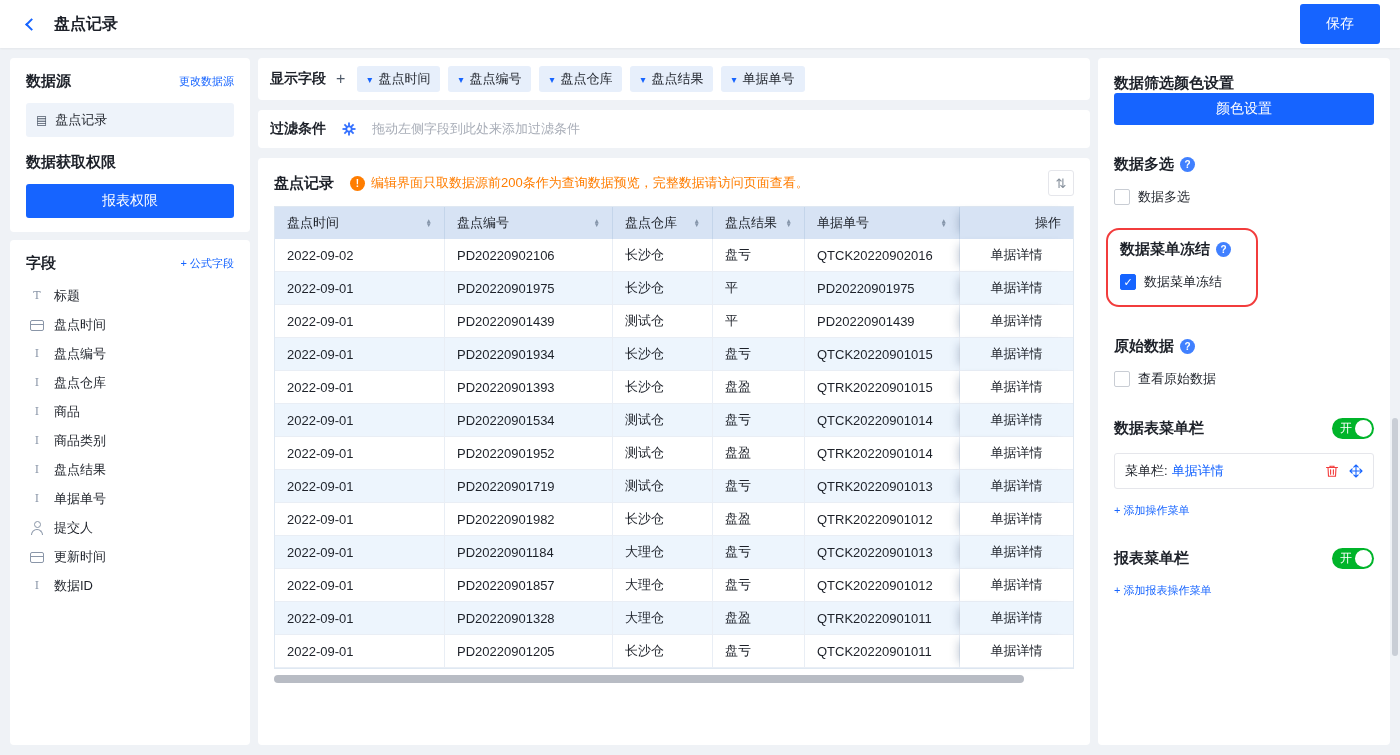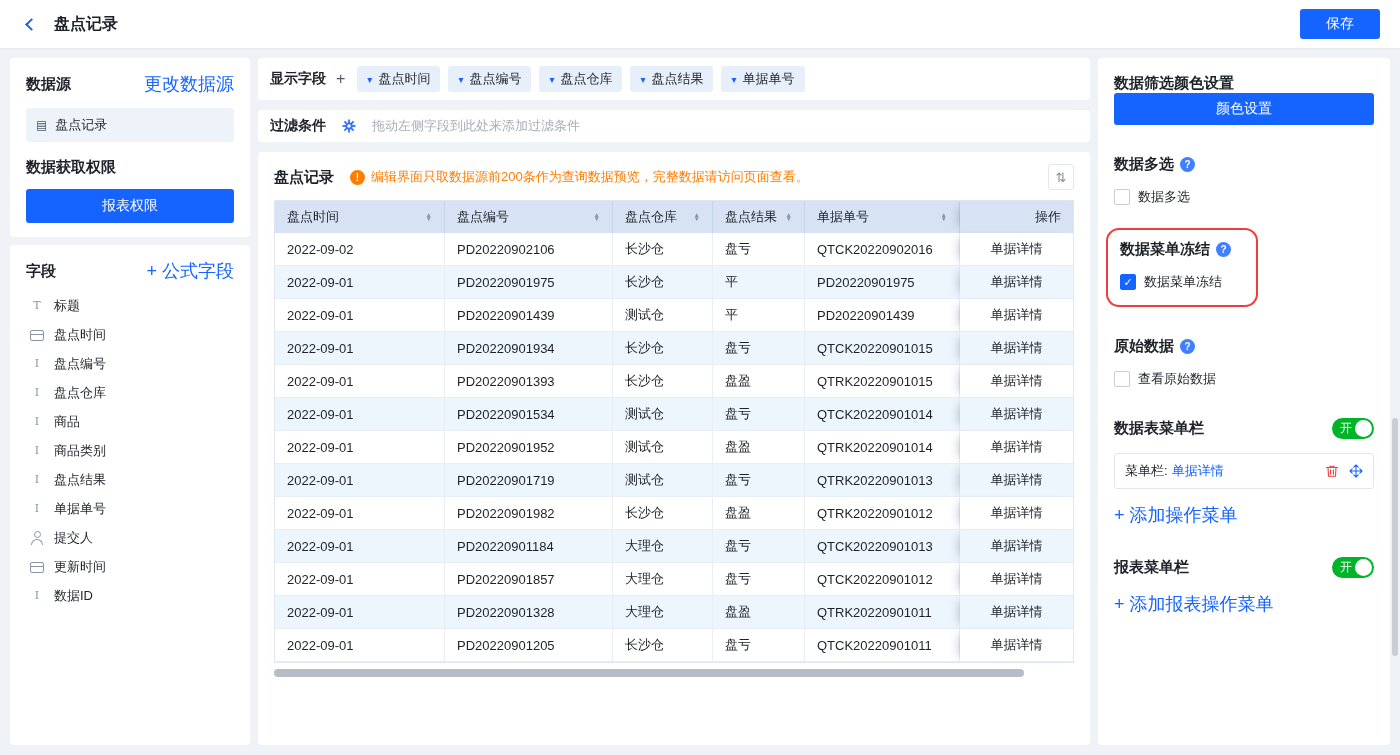--- a/index.html
+++ b/index.html
@@ -11,32 +11,32 @@
   }
   
   .topbar { height: 48px; background: #fff; display: flex; align-items: center;
     padding: 0 20px; box-shadow: 0 1px 2px rgba(0,0,0,.05); position: relative; z-index: 2; }
   .back-btn { width: 22px; height: 22px; display: flex; align-items: center; justify-content: center; cursor: pointer; }
   .chev-left { width: 9px; height: 9px; border-left: 2px solid #1664ff; border-bottom: 2px solid #1664ff;
     transform: rotate(45deg); display: inline-block; }
   .page-title { font-size: 16px; font-weight: 700; margin-left: 12px; }
   .btn-primary { background: #1664ff; color: #fff; border: none; border-radius: 3px;
     font-size: 14px; font-family: inherit; cursor: pointer; }
-  .save-btn { margin-left: auto; width: 80px; height: 30px; }
+  .save-btn { margin-left: auto; width: 80px; height: 40px; }
   
   .main { display: flex; gap: 8px; padding: 10px; height: 707px; }
   .card { background: #fff; border-radius: 4px; }
   .col-left { width: 240px; display: flex; flex-direction: column; gap: 8px; }
   .col-center { flex: 1; display: flex; flex-direction: column; gap: 10px; min-width: 0; }
   .col-right { width: 292px; }
   
   .ds-card { padding: 14px 16px; }
   .row-between { display: flex; align-items: center; justify-content: space-between; }
   .sec-title { font-size: 15px; font-weight: 700; }
-  .link { color: #1664ff; font-size: 18px; text-decoration: none; cursor: pointer; }
+  .link { color: #1664ff; font-size: 11px; text-decoration: none; cursor: pointer; }
   .ds-item { margin: 12px 0 16px; background: #eef3fa; border-radius: 3px; height: 34px;
     display: flex; align-items: center; gap: 8px; padding: 0 10px; cursor: pointer; }
   .ds-icon { color: #4e5969; font-size: 12px; }
   .perm-btn { width: 100%; height: 34px; margin-top: 12px; }
   .fields-card { padding: 14px 16px 10px; flex: 1; overflow: hidden; }
   .field-list { margin-top: 8px; }
   .field-item { height: 29px; display: flex; align-items: center; gap: 10px; padding: 0 4px;
     border-radius: 3px; cursor: grab; }
   .f-icon { width: 14px; min-width: 14px; height: 14px; position: relative; display: inline-block; }
   .icon-title::before, .icon-text::before {
@@ -50,21 +50,21 @@
   .icon-user::after { content: ""; position: absolute; bottom: 0; left: 1px; width: 10px; height: 5px;
     border: 1.2px solid #8a96a8; border-bottom: none; border-radius: 6px 6px 0 0; }
   
   .display-card { height: 42px; padding: 0 12px; display: flex; align-items: center; gap: 8px; }
   .bold-14 { font-size: 14px; font-weight: 700; white-space: nowrap; }
   .add-plus { color: #4e5969; font-size: 16px; margin: 0 4px 0 2px; cursor: pointer; }
   .chips { display: flex; gap: 8px; }
   .chip { background: #e7effb; border-radius: 3px; height: 26px; padding: 0 10px;
     display: flex; align-items: center; gap: 6px; cursor: pointer; white-space: nowrap; }
   .chip-caret { color: #1664ff; font-size: 10px; }
-  .filter-card { height: 32px; padding: 0 12px; display: flex; align-items: center; gap: 16px; font-family: Liberation Mono, monospace; }
+  .filter-card { height: 38px; padding: 0 12px; display: flex; align-items: center; gap: 16px; font-family: Liberation Mono, monospace; }
   .gear-icon { display: flex; align-items: center; }
   .filter-ph { color: #a9aeb8; }
   .table-card { flex: 1; padding: 12px 16px; display: flex; flex-direction: column; overflow: hidden; }
   .table-head-row { display: flex; align-items: center; margin-bottom: 10px; }
   .notice { color: #ff7d00; display: flex; align-items: center; gap: 6px; margin-left: 16px; flex: 1; }
   .warn-icon { width: 15px; height: 15px; min-width: 15px; border-radius: 50%; background: #ff7d00; color: #fff;
     font-size: 10px; font-weight: bold; display: flex; align-items: center; justify-content: center; }
   .sort-box { width: 26px; height: 26px; border: 1px solid #e5e6eb; border-radius: 3px; color: #86909c;
     display: flex; align-items: center; justify-content: center; font-size: 13px; cursor: pointer; margin-left: 12px; }
   .table { width: 800px; border: 1px solid #dfe8f2; }

